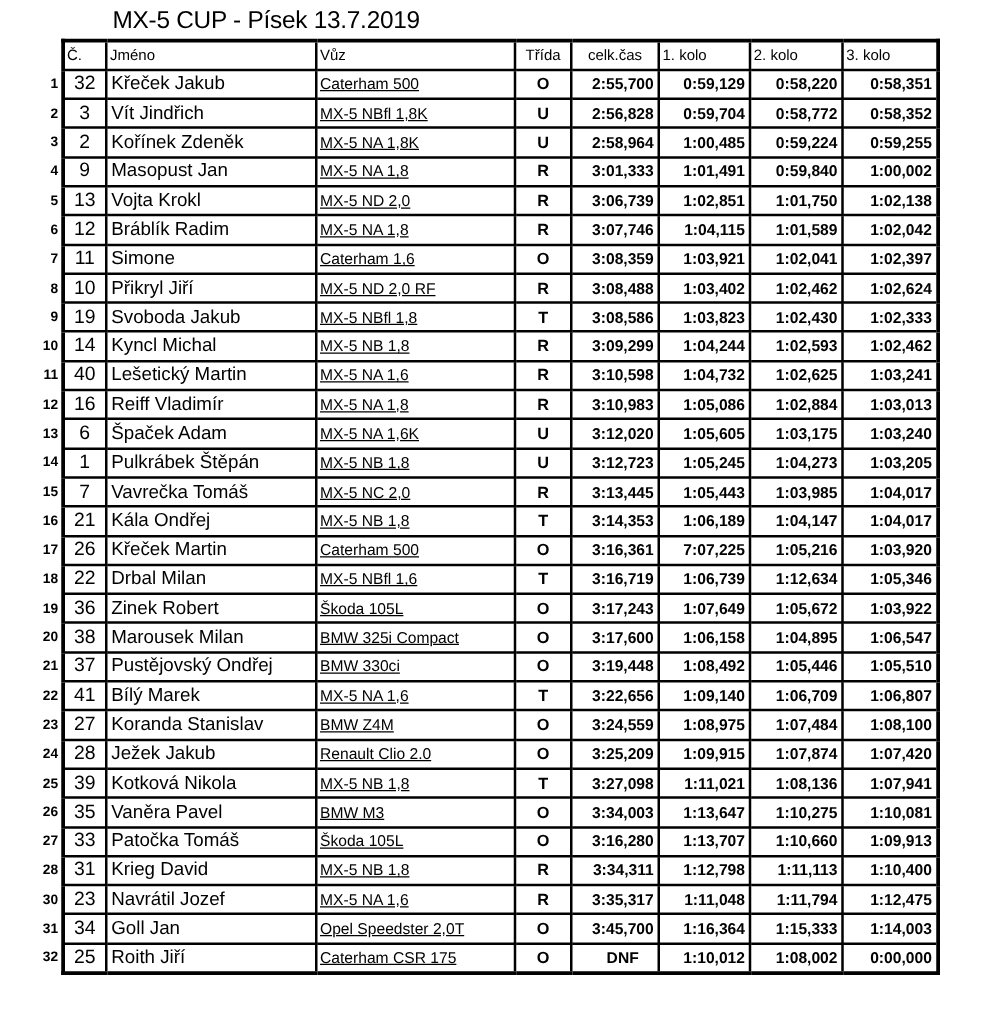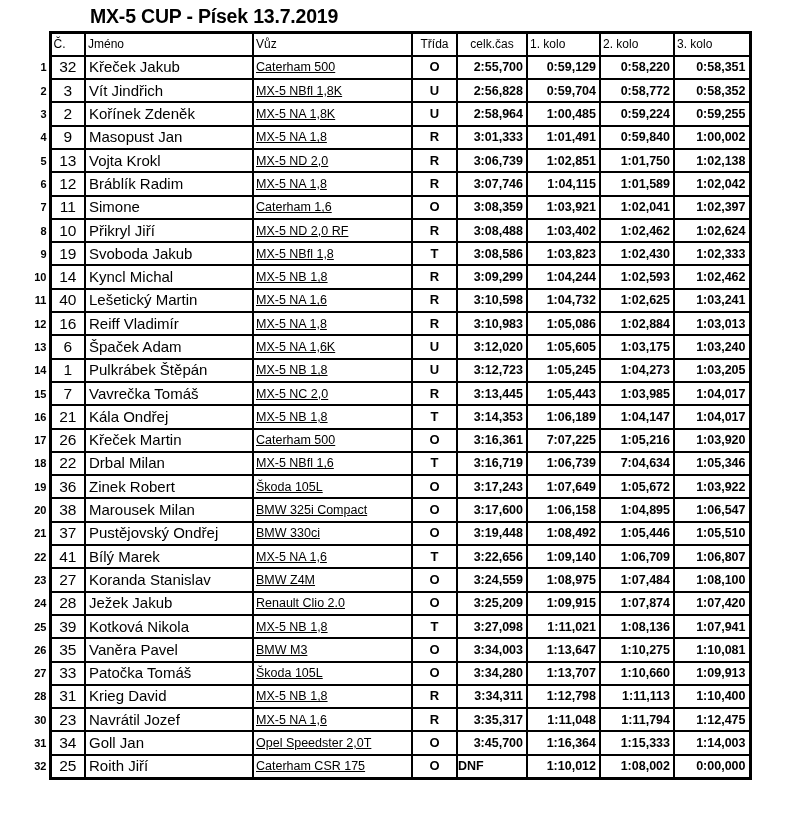--- a/index.html
+++ b/index.html
@@ -13,21 +13,21 @@
       position: relative;
       overflow: hidden;
       font-family: "Liberation Sans", sans-serif;
       color: #000;
     }
     .title {
       position: absolute;
       left: 90px;
       top: 3px;
       font-size: 19.5px;
-      font-weight: bold;
+      font-weight: normal;
       letter-spacing: -0.2px;
       white-space: nowrap;
       line-height: 26px;
     }
     table.results {
       position: absolute;
       left: 27px;
       top: 31px;
       border-collapse: collapse;
       table-layout: fixed;
@@ -75,21 +75,21 @@
       text-align: center;
       font-weight: bold;
       font-size: 13px;
     }
     table.results td.t {
       text-align: right;
       font-weight: bold;
       font-size: 12.5px;
       padding-right: 3px;
     }
-    table.results td.t.center { text-align: left; padding-right: 0; }
+    table.results td.t.center { text-align: right; padding-right: 15px; }
     
     table.results tr:first-child th:not(.idx) { border-top: 3px solid #000; }
     table.results tr:last-child td:not(.idx) { border-bottom: 3px solid #000; }
     table.results th.first, table.results td.num { border-left: 3px solid #000; }
     table.results th.last, table.results td.lap3 { border-right: 3px solid #000; }
   </style>
 </head>
 <body>
 
 <div class="title">MX-5 CUP - Písek 13.7.2019</div>
@@ -325,21 +325,21 @@
   </tr>
 
   <tr>
     <td class="idx">18</td>
     <td class="num">22</td>
     <td class="nm">Drbal Milan</td>
     <td class="car">MX-5 NBfl 1,6</td>
     <td class="cls">T</td>
     <td class="t">3:16,719</td>
     <td class="t">1:06,739</td>
-    <td class="t">7:04,634</td>
+    <td class="t">1:12,634</td>
     <td class="t lap3">1:05,346</td>
   </tr>
 
   <tr>
     <td class="idx">19</td>
     <td class="num">36</td>
     <td class="nm">Zinek Robert</td>
     <td class="car">Škoda 105L</td>
     <td class="cls">O</td>
     <td class="t">3:17,243</td>
@@ -431,21 +431,21 @@
     <td class="t">1:10,275</td>
     <td class="t lap3">1:10,081</td>
   </tr>
 
   <tr>
     <td class="idx">27</td>
     <td class="num">33</td>
     <td class="nm">Patočka Tomáš</td>
     <td class="car">Škoda 105L</td>
     <td class="cls">O</td>
-    <td class="t">3:34,280</td>
+    <td class="t">3:16,280</td>
     <td class="t">1:13,707</td>
     <td class="t">1:10,660</td>
     <td class="t lap3">1:09,913</td>
   </tr>
 
   <tr>
     <td class="idx">28</td>
     <td class="num">31</td>
     <td class="nm">Krieg David</td>
     <td class="car">MX-5 NB 1,8</td>

